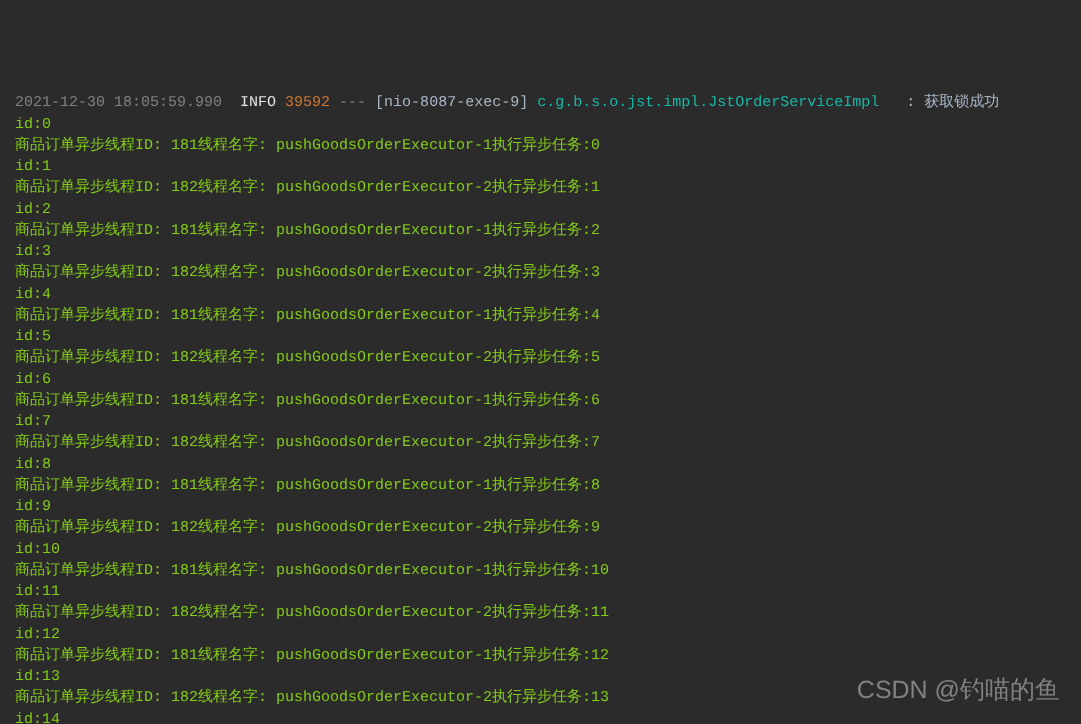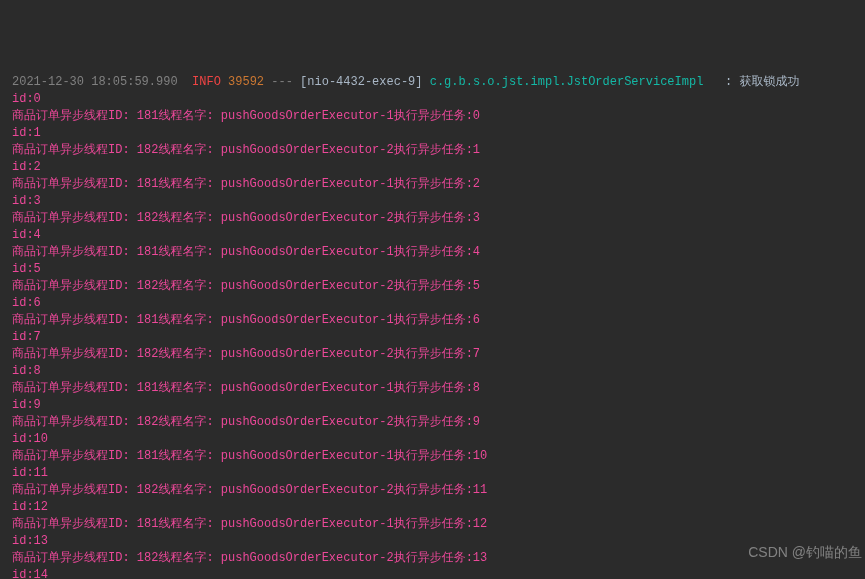--- a/index.html
+++ b/index.html
@@ -20,56 +20,56 @@
       position: relative;
       white-space: pre;
     }
     .log-header {
       display: inline;
     }
     .timestamp {
       color: #808080;
     }
     .level-info {
-      color: #ef4444;
+      color: #e5e5e5;
     }
     .pid {
       color: #cc7832;
       margin-top: 30px;
     }
     .separator {
       color: #808080;
     }
     .thread {
       color: #a9b7c6;
     }
     .classname {
       color: #14b8a6;
     }
     .msg {
       color: #a9b7c6;
     }
     .line {
-      color: #ec4899;
+      color: #84cc16;
       display: block;
     }
     .watermark {
       position: absolute;
-      right: 3px;
+      right: 17px;
       bottom: 18px;
       color: rgba(200,200,200,0.55);
       font-family: sans-serif;
-      font-size: 14px;
+      font-size: 20px;
       pointer-events: none;
     }
   </style>
 </head>
 <body>
 
 
 
-<div><span class="log-header"><span class="timestamp">2021-12-30 18:05:59.990</span>  <span class="level-info">INFO</span> <span class="pid">39592</span> <span class="separator">---</span> <span class="thread">[nio-4432-exec-9]</span> <span class="classname">c.g.b.s.o.jst.impl.JstOrderServiceImpl</span>   <span class="msg">:</span> <span class="msg">获取锁成功</span></span>
+<div><span class="log-header"><span class="timestamp">2021-12-30 18:05:59.990</span>  <span class="level-info">INFO</span> <span class="pid">39592</span> <span class="separator">---</span> <span class="thread">[nio-8087-exec-9]</span> <span class="classname">c.g.b.s.o.jst.impl.JstOrderServiceImpl</span>   <span class="msg">:</span> <span class="msg">获取锁成功</span></span>
 <span class="line">id:0</span><span class="line">商品订单异步线程ID: 181线程名字: pushGoodsOrderExecutor-1执行异步任务:0</span><span class="line">id:1</span><span class="line">商品订单异步线程ID: 182线程名字: pushGoodsOrderExecutor-2执行异步任务:1</span><span class="line">id:2</span><span class="line">商品订单异步线程ID: 181线程名字: pushGoodsOrderExecutor-1执行异步任务:2</span><span class="line">id:3</span><span class="line">商品订单异步线程ID: 182线程名字: pushGoodsOrderExecutor-2执行异步任务:3</span><span class="line">id:4</span><span class="line">商品订单异步线程ID: 181线程名字: pushGoodsOrderExecutor-1执行异步任务:4</span><span class="line">id:5</span><span class="line">商品订单异步线程ID: 182线程名字: pushGoodsOrderExecutor-2执行异步任务:5</span><span class="line">id:6</span><span class="line">商品订单异步线程ID: 181线程名字: pushGoodsOrderExecutor-1执行异步任务:6</span><span class="line">id:7</span><span class="line">商品订单异步线程ID: 182线程名字: pushGoodsOrderExecutor-2执行异步任务:7</span><span class="line">id:8</span><span class="line">商品订单异步线程ID: 181线程名字: pushGoodsOrderExecutor-1执行异步任务:8</span><span class="line">id:9</span><span class="line">商品订单异步线程ID: 182线程名字: pushGoodsOrderExecutor-2执行异步任务:9</span><span class="line">id:10</span><span class="line">商品订单异步线程ID: 181线程名字: pushGoodsOrderExecutor-1执行异步任务:10</span><span class="line">id:11</span><span class="line">商品订单异步线程ID: 182线程名字: pushGoodsOrderExecutor-2执行异步任务:11</span><span class="line">id:12</span><span class="line">商品订单异步线程ID: 181线程名字: pushGoodsOrderExecutor-1执行异步任务:12</span><span class="line">id:13</span><span class="line">商品订单异步线程ID: 182线程名字: pushGoodsOrderExecutor-2执行异步任务:13</span><span class="line">id:14</span></div>
 
 <div class="watermark">CSDN @钓喵的鱼</div>
 
 
 
 
 </body></html>

